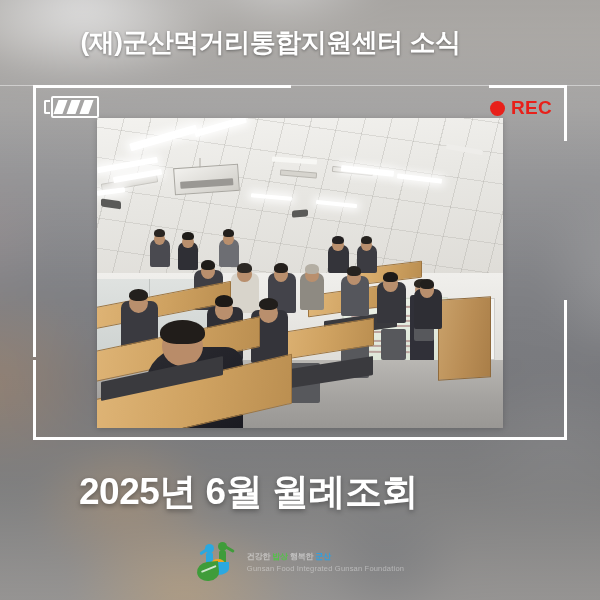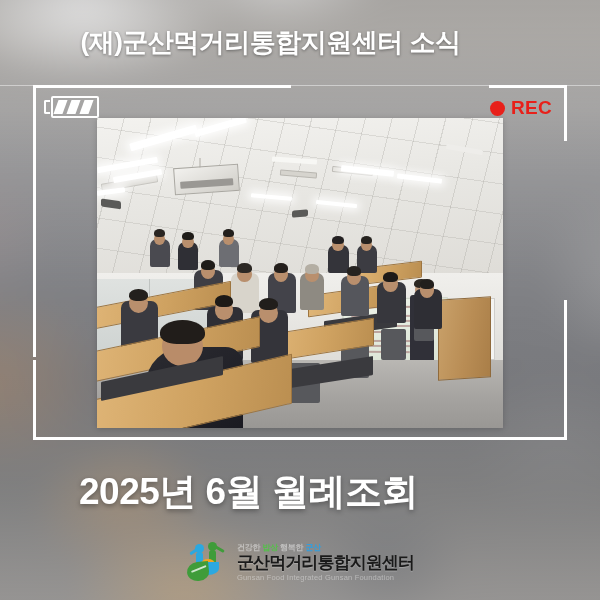--- a/index.html
+++ b/index.html
@@ -489,16 +489,15 @@
     <div id="lm-fig-b"></div>
     <div id="lm-fig-g"></div>
     <div id="lm-rice"></div>
     <div id="lm-bowl"></div>
     <div id="lm-leaf-l"></div>
   </div>
   <div id="logo-text">
     <div id="logo-tagline">
       <span class="dim">건강한 </span><span class="grn">밥상</span><span class="dim"> 행복한 </span><span class="blu">군산</span>
     </div>
-    <div id="logo-name">군산먹거리통합지원센터</div>
     <div id="logo-sub">Gunsan Food Integrated Gunsan Foundation</div>
   </div>
 </div>
 
 </body></html>

